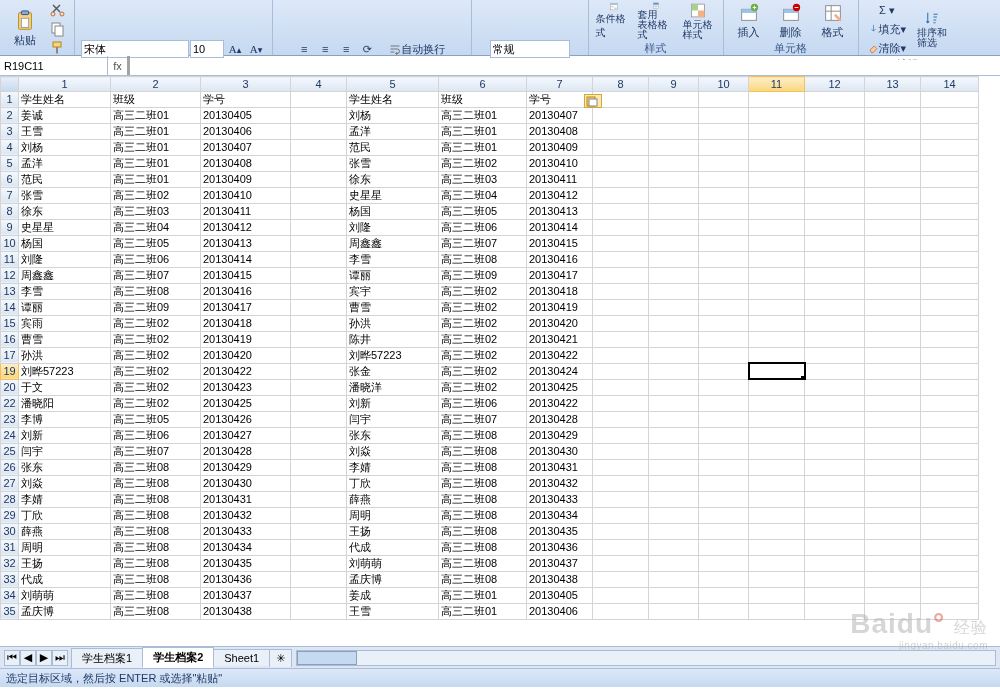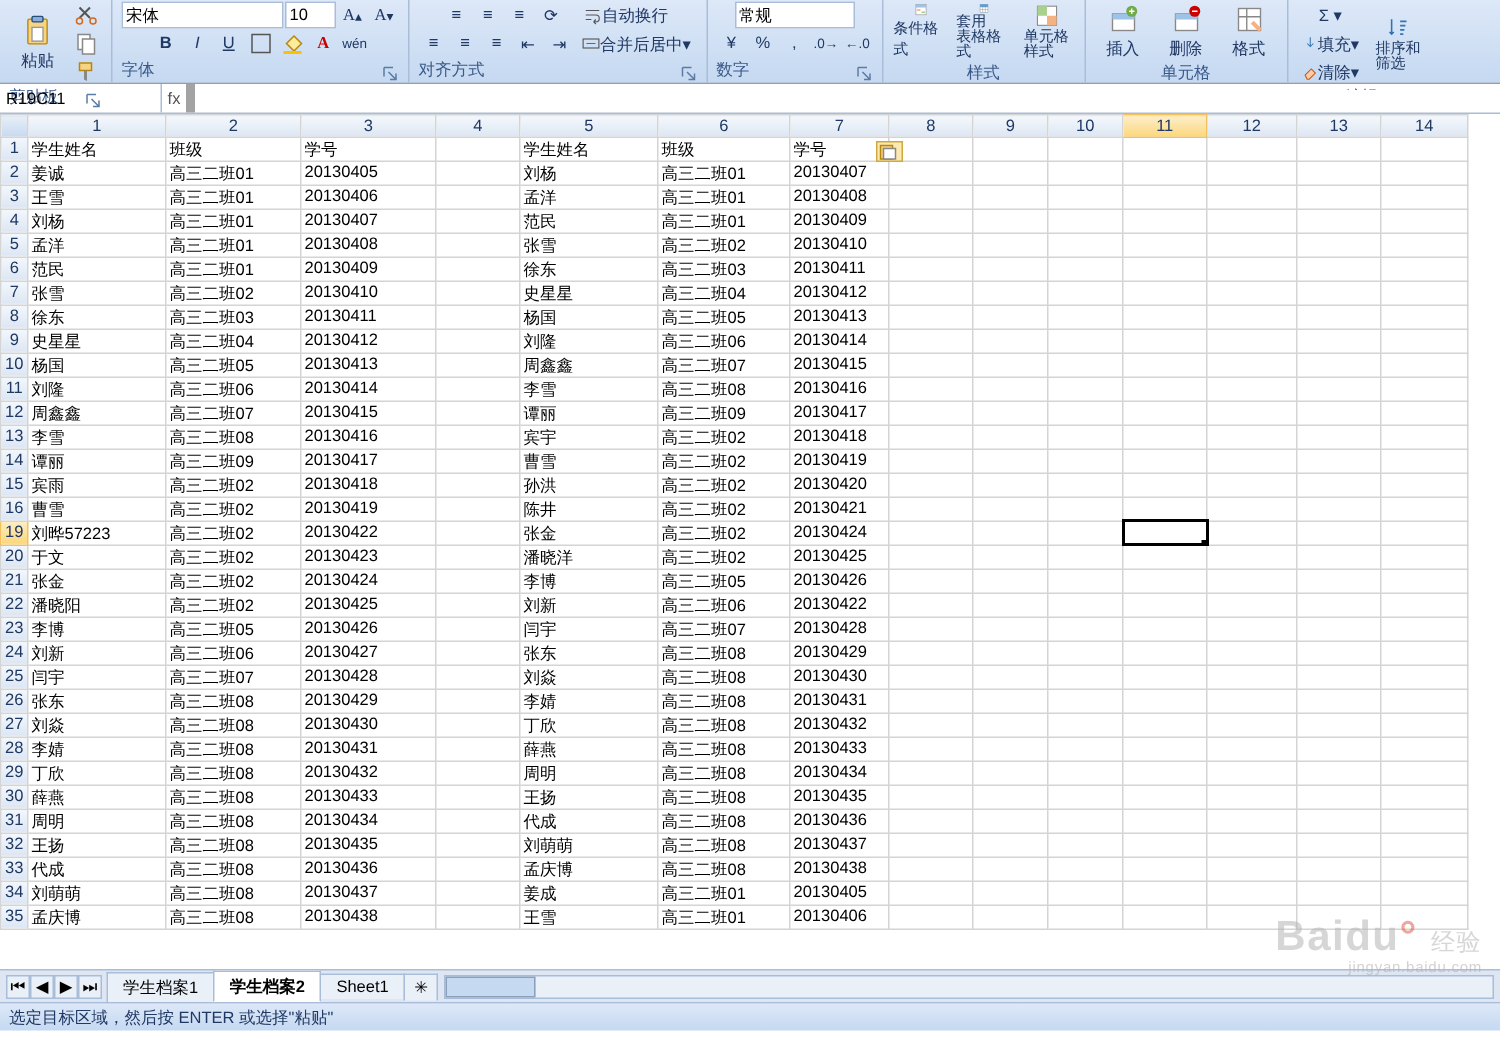--- a/index.html
+++ b/index.html
@@ -9,28 +9,28 @@
 .ribbon { background:linear-gradient(#DDE8F8,#C5D9F1); height:56px; display:flex; border-bottom:1px solid #8BA0BC; font-size:11px; color:#1F3864;}
 .rib-group { border-right:1px solid #A9BDD8; padding:1px 6px 0 6px; display:flex; flex-direction:column; justify-content:space-between; height:100%; }
 .rib-title { text-align:center; color:#3B5A8B; font-size:11px; padding-bottom:1px;}
 .rib-body { display:flex; align-items:center; gap:4px; flex:1; }
 .bigbtn { display:flex; flex-direction:column; align-items:center; justify-content:center; width:38px; height:40px; border:1px solid transparent; border-radius:3px; cursor:pointer; font-size:11px; gap:1px;}
 .ico { width:16px; height:16px; display:inline-block; }
 .ico-lg{ width:24px; height:24px;}
 .smbtn { width:20px; height:18px; display:inline-flex; align-items:center; justify-content:center; border:1px solid transparent; border-radius:2px; cursor:pointer;}
 .sel{ height:18px; border:1px solid #A9BDD8; background:#fff; font-size:11px; padding:0 2px;}
 .col { display:flex; flex-direction:column; gap:1px;}
-.row { display:flex; gap:1px; align-items:flex-start;}
+.row { display:flex; gap:1px; align-items:flex-start;margin-top:39px;}
 .dlaunch{ width:12px; height:12px; align-self:flex-end; cursor:pointer;}
 .dlaunch svg{display:block;}
 
 
 .fbar{ display:flex; height:20px; border-bottom:1px solid #A9BDD8; background:#fff; align-items:center; }
 .namebox{ width:108px; border-right:1px solid #A9BDD8; padding:0 4px; font-size:11px; height:100%; display:flex; align-items:center;}
-.fxico{ width:22px; text-align:left; font-family:serif; color:#555; border-right:6px solid #a3a3a3; height:100%; display:flex;align-items:center;justify-content:center; cursor:pointer;}
+.fxico{ width:22px; text-align:left; font-family:serif; color:#555; border-right:3px solid #a3a3a3; height:100%; display:flex;align-items:center;justify-content:center; cursor:pointer;}
 .finput{ flex:1; border:none; outline:none; font-size:11px; padding:0 4px;}
 
 
 .grid-wrap{ position:relative; height:570px; overflow:hidden; background:#fff;}
 .grid{ border-collapse:collapse; table-layout:fixed; }
 .grid th, .grid td{ border:1px solid #D4D4D4; height:14.6px; font-size:11px; padding:0 2px; white-space:nowrap; overflow:hidden; text-align:left;}
 .grid th{ background:linear-gradient(#F4F8FD,#DCE6F2); color:#1F3864; text-align:center; font-weight:normal; cursor:pointer;}
 .grid th.corner{ width:18px; background:linear-gradient(#E8EEF7,#C5D9F1);}
 .grid td.rowhdr{ background:linear-gradient(#F4F8FD,#DCE6F2); text-align:center; color:#1F3864; cursor:pointer; width:18px;}
 .grid td.rowhdr.sel{ background:linear-gradient(#FDEEC9,#FBD77B); border:1px solid #F2C05C;}
@@ -598,20 +598,37 @@
           <td class="c7 num">20130421</td>
           <td class="c8"></td>
           <td class="c9"></td>
           <td class="c10"></td>
           <td class="c11"></td>
           <td class="c12"></td>
           <td class="c13"></td>
           <td class="c14"></td>
         </tr>
         <tr>
+          <td class="rowhdr">17</td>
+          <td class="c1">孙洪</td>
+          <td class="c2">高三二班02</td>
+          <td class="c3 num">20130420</td>
+          <td class="c4"></td>
+          <td class="c5">刘晔57223</td>
+          <td class="c6">高三二班02</td>
+          <td class="c7 num">20130422</td>
+          <td class="c8"></td>
+          <td class="c9"></td>
+          <td class="c10"></td>
+          <td class="c11"></td>
+          <td class="c12"></td>
+          <td class="c13"></td>
+          <td class="c14"></td>
+        </tr>
+        <tr>
           <td class="rowhdr sel">19</td>
           <td class="c1">刘晔57223</td>
           <td class="c2">高三二班02</td>
           <td class="c3 num">20130422</td>
           <td class="c4"></td>
           <td class="c5">张金</td>
           <td class="c6">高三二班02</td>
           <td class="c7 num">20130424</td>
           <td class="c8"></td>
           <td class="c9"></td>
@@ -623,37 +640,20 @@
         </tr>
         <tr>
           <td class="rowhdr">20</td>
           <td class="c1">于文</td>
           <td class="c2">高三二班02</td>
           <td class="c3 num">20130423</td>
           <td class="c4"></td>
           <td class="c5">潘晓洋</td>
           <td class="c6">高三二班02</td>
           <td class="c7 num">20130425</td>
-          <td class="c8"></td>
-          <td class="c9"></td>
-          <td class="c10"></td>
-          <td class="c11"></td>
-          <td class="c12"></td>
-          <td class="c13"></td>
-          <td class="c14"></td>
-        </tr>
-        <tr>
-          <td class="rowhdr">21</td>
-          <td class="c1">张金</td>
-          <td class="c2">高三二班02</td>
-          <td class="c3 num">20130424</td>
-          <td class="c4"></td>
-          <td class="c5">李博</td>
-          <td class="c6">高三二班05</td>
-          <td class="c7 num">20130426</td>
           <td class="c8"></td>
           <td class="c9"></td>
           <td class="c10"></td>
           <td class="c11"></td>
           <td class="c12"></td>
           <td class="c13"></td>
           <td class="c14"></td>
         </tr>
         <tr>
           <td class="rowhdr">22</td>

